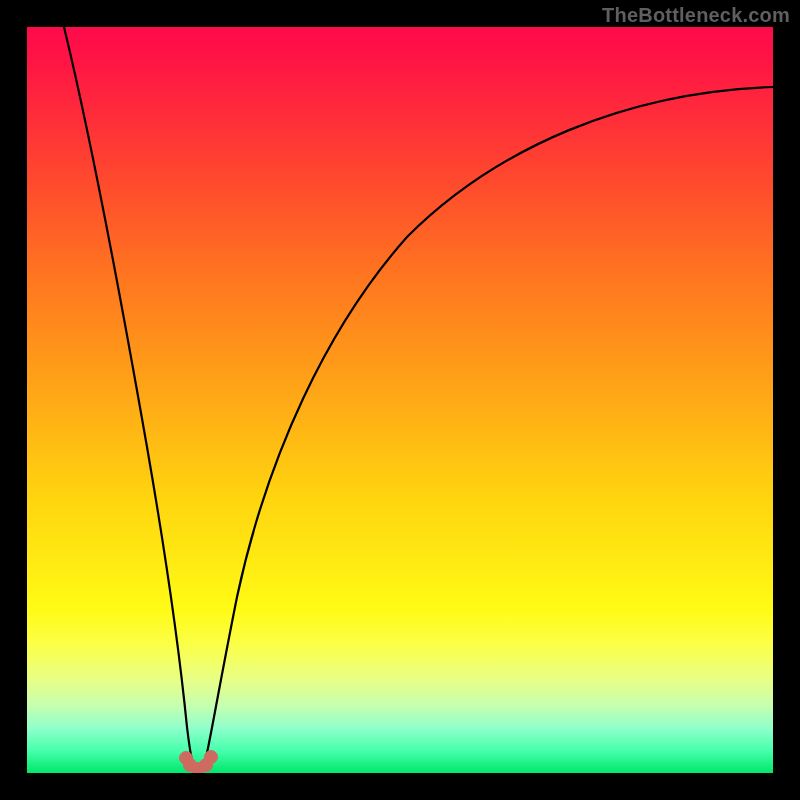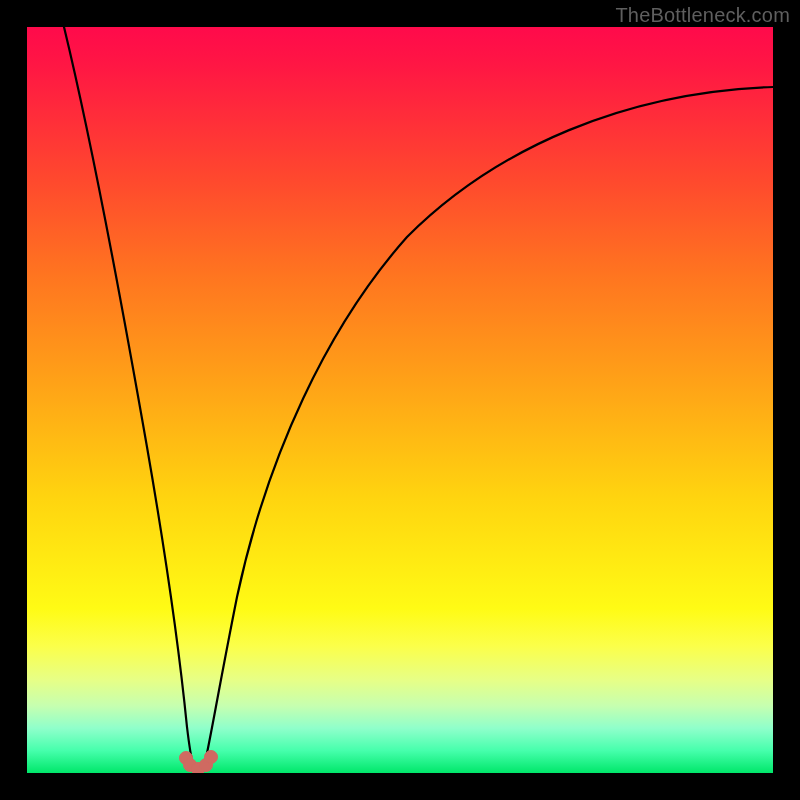--- a/index.html
+++ b/index.html
@@ -50,21 +50,21 @@
     left: 0; top: 0;
     width: 746px;
     height: 746px;
   }
   .watermark {
     position: absolute;
     top: 4px;
     right: 10px;
     color: #5f5f5f;
     font-size: 20px;
-    font-weight: 400;
+    font-weight: 700;
     letter-spacing: 0.2px;
   }
 </style>
 </head>
 <body>
 
 <div class="frame">
 
   <div class="plot-area">
     <div class="gradient"></div>

